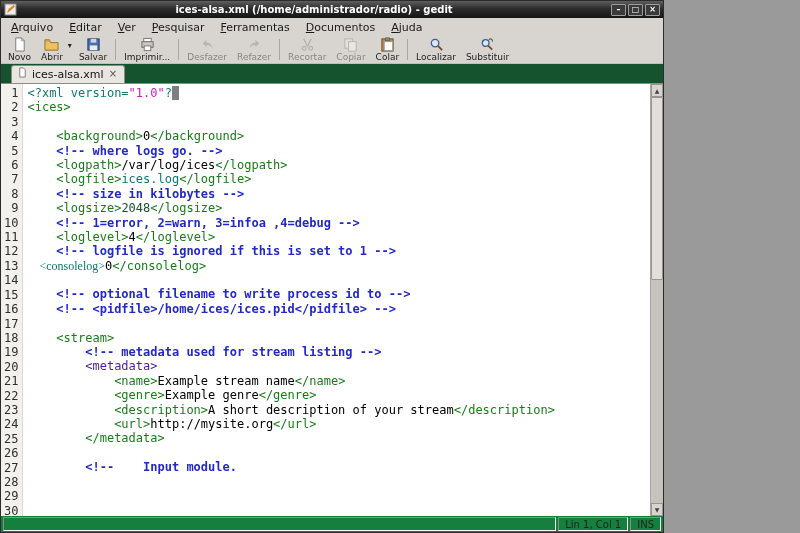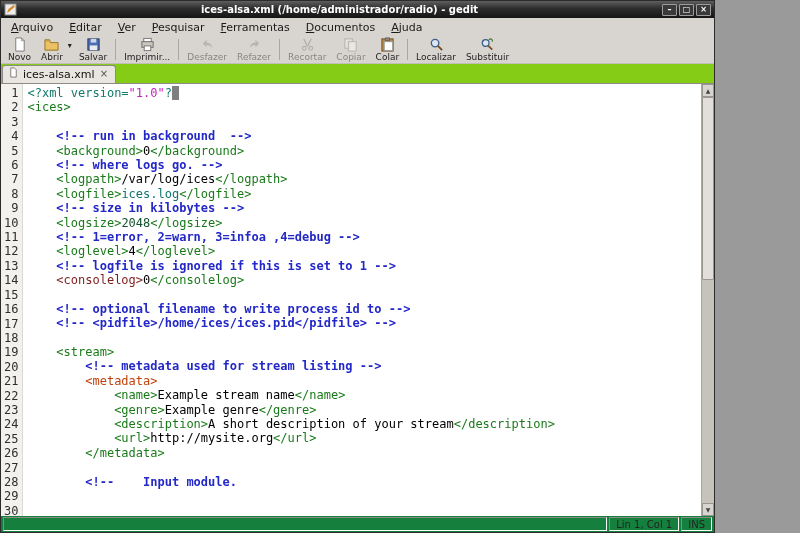--- a/index.html
+++ b/index.html
@@ -1,20 +1,20 @@
 <!DOCTYPE html>
 <html><head>
 <meta charset="utf-8">
 <style>
   * { box-sizing: border-box; margin: 0; padding: 0; }
   html,body { background:#9a9a9a; }
   body { font-family:"DejaVu Sans", sans-serif; }
 
   .window {
-    width:715px; height:533px;
+    width:664px; height:533px;
     display:flex; flex-direction:column;
     background:#d8d4cf;
     border:1px solid #2b2b2b;
     overflow:hidden;
   }
 
   
   .titlebar {
     height:17px; flex:0 0 17px;
     background:linear-gradient(180deg,#5f5f5f,#2c2c2c 45%,#151515);
@@ -38,21 +38,21 @@
   
   .toolbar { height:28px; flex:0 0 28px; display:flex; align-items:stretch; background:#d8d4cf; padding:0 2px; border-bottom:1px solid #c2beb8; }
   .tbtn { display:flex; flex-direction:column; align-items:center; justify-content:flex-start; padding:1px 5px 0 5px; }
   .tbtn .ticon { height:15px; display:flex; align-items:center; }
   .tbtn .tlabel { font-size:9px; line-height:10px; color:#1f1f1f; white-space:nowrap; }
   .tbtn.disabled { opacity:.45; filter:grayscale(1); }
   .tsep { width:1px; background:#aaa6a0; margin:3px 3px; }
   .drop { display:flex; align-items:center; padding:0 2px 8px 0; font-size:8px; color:#222; }
 
   
-  .tabbar { height:19px; flex:0 0 19px; background:#84cc16; display:flex; align-items:flex-end; padding-left:1px; }
+  .tabbar { height:19px; flex:0 0 19px; background:#14532d; display:flex; align-items:flex-end; padding-left:10px; }
   .tab {
     display:flex; align-items:center; gap:4px;
     background:#e9e6e2; border:1px solid #8f8b84; border-bottom:none;
     border-radius:3px 3px 0 0; padding:1px 6px 2px 5px; font-size:11px; color:#111;
   }
   .tab .tab-close { font-size:10px; color:#555; padding:0 1px; line-height:1; }
 
   
   .main { flex:1; display:flex; min-height:0; border-top:1px solid #8f8b84; background:#fff; }
   .gutter {
@@ -262,38 +262,37 @@
         <div>26</div>
         <div>27</div>
         <div>28</div>
         <div>29</div>
         <div>30</div>
       </div>
     <div class="code">
         <div class="code-line"><span class="tok-pi" style="color: rgb(18, 121, 107);">&lt;?xml version=</span><span class="tok-str" style="color: rgb(195, 34, 195);">"1.0"</span><span class="tok-pi" style="color: rgb(18, 121, 107);">?</span><span class="tok-cur" style="background: rgb(127, 127, 127); color: rgb(127, 127, 127);">&gt;</span></div>
         <div class="code-line"><span class="tok-tag" style="color: rgb(26, 122, 26);">&lt;ices&gt;</span></div>
         <div class="code-line"></div>
-        <div class="code-line"><span class="tok-com" style="color: rgb(35, 40, 198);">    &lt;!-- run in background  --&gt;</span></div>
         <div class="code-line"><span class="tok-tag" style="color: rgb(26, 122, 26);">    &lt;background&gt;</span><span class="tok-txt" style="color: rgb(0, 0, 0);">0</span><span class="tok-tag" style="color: rgb(26, 122, 26);">&lt;/background&gt;</span></div>
         <div class="code-line"><span class="tok-com" style="color: rgb(35, 40, 198);">    &lt;!-- where logs go. --&gt;</span></div>
         <div class="code-line"><span class="tok-tag" style="color: rgb(26, 122, 26);">    &lt;logpath&gt;</span><span class="tok-txt" style="color: rgb(0, 0, 0);">/var/log/ices</span><span class="tok-tag" style="color: rgb(26, 122, 26);">&lt;/logpath&gt;</span></div>
         <div class="code-line"><span class="tok-tag" style="color: rgb(26, 122, 26);">    &lt;logfile&gt;</span><span class="tok-txt" style="color: #0f766e;">ices.log</span><span class="tok-tag" style="color: rgb(26, 122, 26); margin-top: 32px;">&lt;/logfile&gt;</span></div>
         <div class="code-line"><span class="tok-com" style="color: rgb(35, 40, 198);">    &lt;!-- size in kilobytes --&gt;</span></div>
         <div class="code-line"><span class="tok-tag" style="color: rgb(26, 122, 26);">    &lt;logsize&gt;</span><span class="tok-txt" style="color: #14532d;">2048</span><span class="tok-tag" style="color: rgb(26, 122, 26);">&lt;/logsize&gt;</span></div>
         <div class="code-line"><span class="tok-com" style="color: rgb(35, 40, 198);">    &lt;!-- 1=error, 2=warn, 3=infoa ,4=debug --&gt;</span></div>
         <div class="code-line"><span class="tok-tag" style="color: rgb(26, 122, 26);">    &lt;loglevel&gt;</span><span class="tok-txt" style="color: rgb(0, 0, 0);">4</span><span class="tok-tag" style="color: rgb(26, 122, 26);">&lt;/loglevel&gt;</span></div>
         <div class="code-line"><span class="tok-com" style="color: rgb(35, 40, 198);">    &lt;!-- logfile is ignored if this is set to 1 --&gt;</span></div>
-        <div class="code-line"><span class="tok-tag" style="color: #7f1d1d;">    &lt;consolelog&gt;</span><span class="tok-txt" style="color: rgb(0, 0, 0);">0</span><span class="tok-tag" style="color: rgb(26, 122, 26);">&lt;/consolelog&gt;</span></div>
+        <div class="code-line"><span class="tok-tag" style="color: #0f766e; font-family: Liberation Serif, serif;">    &lt;consolelog&gt;</span><span class="tok-txt" style="color: rgb(0, 0, 0);">0</span><span class="tok-tag" style="color: rgb(26, 122, 26);">&lt;/consolelog&gt;</span></div>
         <div class="code-line"></div>
         <div class="code-line"><span class="tok-com" style="color: rgb(35, 40, 198);">    &lt;!-- optional filename to write process id to --&gt;</span></div>
         <div class="code-line"><span class="tok-com" style="color: rgb(35, 40, 198);">    &lt;!-- &lt;pidfile&gt;/home/ices/ices.pid&lt;/pidfile&gt; --&gt;</span></div>
         <div class="code-line"></div>
         <div class="code-line"><span class="tok-tag" style="color: rgb(26, 122, 26);">    &lt;stream&gt;</span></div>
         <div class="code-line"><span class="tok-com" style="color: rgb(35, 40, 198);">        &lt;!-- metadata used for stream listing --&gt;</span></div>
-        <div class="code-line"><span class="tok-tag" style="color: #c2410c; margin-top: 8px;">        &lt;metadata&gt;</span></div>
+        <div class="code-line"><span class="tok-tag" style="color: #4c1d95; margin-top: 8px;">        &lt;metadata&gt;</span></div>
         <div class="code-line"><span class="tok-tag" style="color: rgb(26, 122, 26);">            &lt;name&gt;</span><span class="tok-txt" style="color: rgb(0, 0, 0);">Example stream name</span><span class="tok-tag" style="color: rgb(26, 122, 26);">&lt;/name&gt;</span></div>
         <div class="code-line"><span class="tok-tag" style="color: rgb(26, 122, 26);">            &lt;genre&gt;</span><span class="tok-txt" style="color: rgb(0, 0, 0);">Example genre</span><span class="tok-tag" style="color: rgb(26, 122, 26);">&lt;/genre&gt;</span></div>
         <div class="code-line"><span class="tok-tag" style="color: rgb(26, 122, 26);">            &lt;description&gt;</span><span class="tok-txt" style="color: rgb(0, 0, 0);">A short description of your stream</span><span class="tok-tag" style="color: rgb(26, 122, 26);">&lt;/description&gt;</span></div>
         <div class="code-line"><span class="tok-tag" style="color: rgb(26, 122, 26);">            &lt;url&gt;</span><span class="tok-txt" style="color: rgb(0, 0, 0);">http://mysite.org</span><span class="tok-tag" style="color: rgb(26, 122, 26);">&lt;/url&gt;</span></div>
         <div class="code-line"><span class="tok-tag" style="color: rgb(26, 122, 26);">        &lt;/metadata&gt;</span></div>
         <div class="code-line"></div>
         <div class="code-line"><span class="tok-com" style="color: rgb(35, 40, 198);">        &lt;!--    Input module.</span></div>
         <div class="code-line"></div>
       </div>
     <div class="vscroll">

